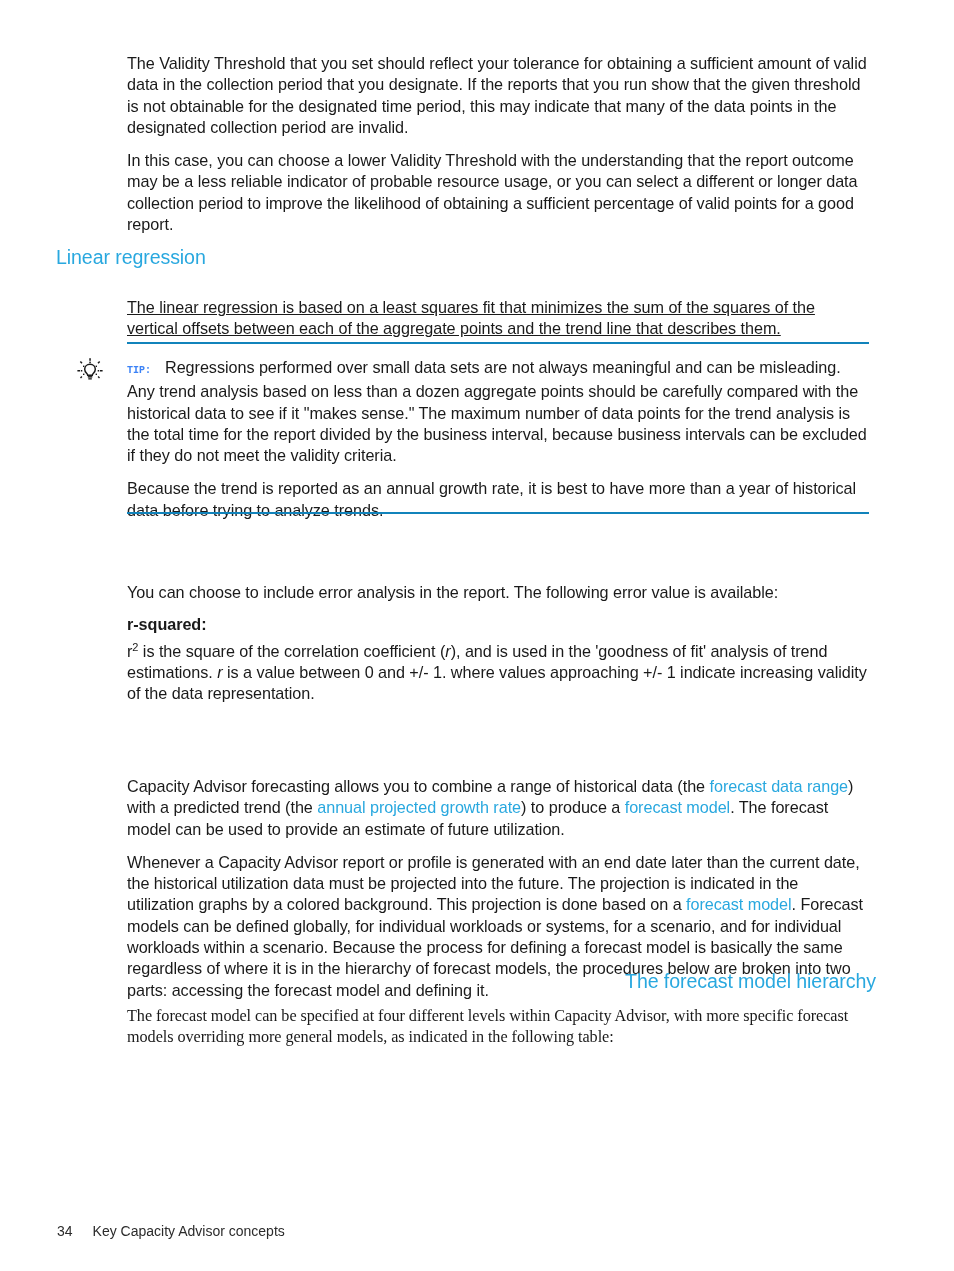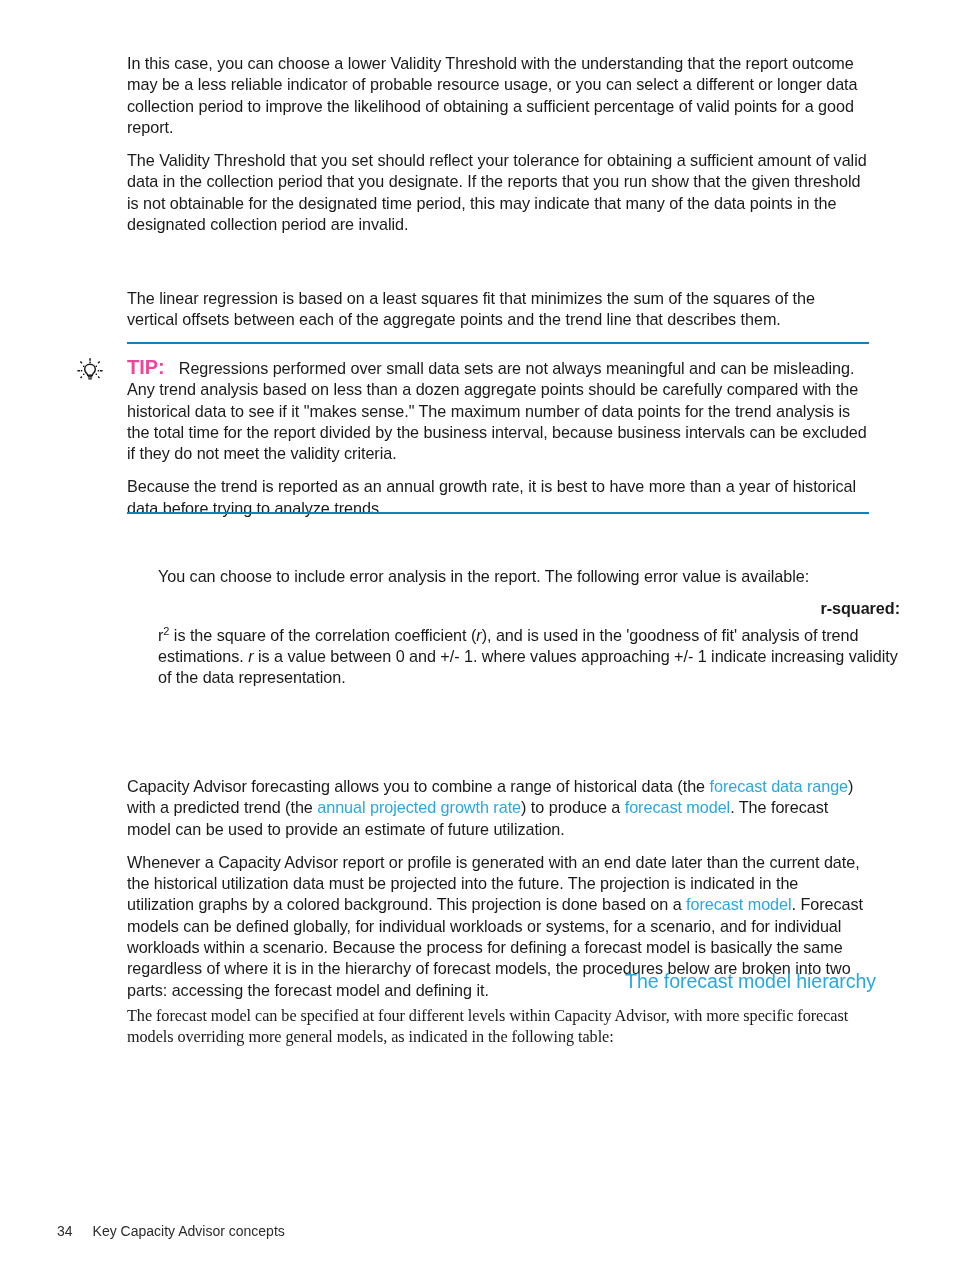--- a/index.html
+++ b/index.html
@@ -78,23 +78,24 @@
   }
   .tip-icon {
     position: absolute;
     left: 76px;
     top: 357px;
     width: 28px;
     height: 28px;
   }
   .tip-label {
     font-weight: bold;
-    color: #ec4899;
-    font-size: 20px;
+    color: #3b82f6;
+    font-size: 10px;
     letter-spacing: 0px;
+    font-family: Liberation Mono, monospace;
   }
   .tip-gap {
     display: inline-block;
     width: 14px;
   }
 
   
   .b { font-weight: bold; }
   .i { font-style: italic; }
   sup.sq {
@@ -115,26 +116,29 @@
   }
   .footer .pgnum { letter-spacing: 0px; }
   .footer .ftgap { display: inline-block; width: 20px; }
 </style>
 </head>
 <body>
 
 <div class="page">
 
   <div class="body-col" style="top:53px;">
+    <p class="para">The Validity Threshold that you set should reflect your tolerance for obtaining a sufficient amount of valid data in the collection period that you designate. If the reports that you run show that the given threshold is not obtainable for the designated time period, this may indicate that many of the data points in the designated collection period are invalid.</p>
     <p class="para">In this case, you can choose a lower Validity Threshold with the understanding that the report outcome may be a less reliable indicator of probable resource usage, or you can select a different or longer data collection period to improve the likelihood of obtaining a sufficient percentage of valid points for a good report.</p>
-    <p class="para">The Validity Threshold that you set should reflect your tolerance for obtaining a sufficient amount of valid data in the collection period that you designate. If the reports that you run show that the given threshold is not obtainable for the designated time period, this may indicate that many of the data points in the designated collection period are invalid.</p>
   </div>
 
+  <div class="head-col" style="top:245px;">
+    <h2 class="h2">Linear regression</h2>
+  </div>
 
-  <div class="body-col" style="top:288px;">
+  <div class="body-col" style="top:297px;text-decoration:underline;">
     <p class="para">The linear regression is based on a least squares fit that minimizes the sum of the squares of the vertical offsets between each of the aggregate points and the trend line that describes them.</p>
   </div>
 
   <div class="rule" style="top:342px;"></div>
 
   <span class="tip-icon">
     <svg width="28" height="28" viewBox="0 0 28 28" aria-hidden="true">
 
       <path d="M14 7.2 C10.9 7.2 8.7 9.5 8.7 12.3 C8.7 14.1 9.6 15.3 10.6 16.3 C11.2 16.9 11.6 17.4 11.7 18.2 L16.3 18.2 C16.4 17.4 16.8 16.9 17.4 16.3 C18.4 15.3 19.3 14.1 19.3 12.3 C19.3 9.5 17.1 7.2 14 7.2 Z" fill="none" stroke="#1a1a1a" stroke-width="1.5"></path>
 
@@ -159,23 +163,23 @@
   </span>
 
   <div class="body-col" style="top:357px;">
     <p class="para"><span class="tip-label">TIP:</span><span class="tip-gap"></span><span>Regressions performed over small data sets are not always meaningful and can be misleading. Any trend analysis based on less than a dozen aggregate points should be carefully compared with the historical data to see if it "makes sense." The maximum number of data points for the trend analysis is the total time for the report divided by the business interval, because business intervals can be excluded if they do not meet the validity criteria.</span></p>
     <p class="para">Because the trend is reported as an annual growth rate, it is best to have more than a year of historical data before trying to analyze trends.</p>
   </div>
 
   <div class="rule" style="top:512px;"></div>
 
 
-  <div class="body-col" style="top:566px;margin-left:31px;">
+  <div class="body-col" style="top:582px;">
     <p class="para">You can choose to include error analysis in the report. The following error value is available:</p>
-    <p class="para" style="margin-top:11px;text-align:right;"><span class="b">r-squared:</span></p>
+    <p class="para" style="margin-top:11px;"><span class="b">r-squared:</span></p>
     <p class="para" style="margin-top:5px;"><span>r</span><sup class="sq">2</sup><span> is the square of the correlation coefficient (</span><span class="i">r</span><span>), and is used in the 'goodness of fit' analysis of trend estimations. </span><span class="i">r</span><span> is a value between 0 and +/- 1. where values approaching +/- 1 indicate increasing validity of the data representation.</span></p>
   </div>
 
 
   <div class="body-col" style="top:776px;">
     <p class="para"><span>Capacity Advisor forecasting allows you to combine a range of historical data (the </span><a class="lnk" href="#">forecast data range</a><span>) with a predicted trend (the </span><a class="lnk" href="#">annual projected growth rate</a><span>) to produce a </span><a class="lnk" href="#">forecast model</a><span>. The forecast model can be used to provide an estimate of future utilization.</span></p>
 
     <p class="para" style="margin-top:12px;"><span>Whenever a Capacity Advisor report or profile is generated with an end date later than the current date, the historical utilization data must be projected into the future. The projection is indicated in the utilization graphs by a colored background. This projection is done based on a </span><a class="lnk" href="#">forecast model</a><span>. Forecast models can be defined globally, for individual workloads or systems, for a scenario, and for individual workloads within a scenario. Because the process for defining a forecast model is basically the same regardless of where it is in the hierarchy of forecast models, the procedures below are broken into two parts: accessing the forecast model and defining it.</span></p>
   </div>
 

